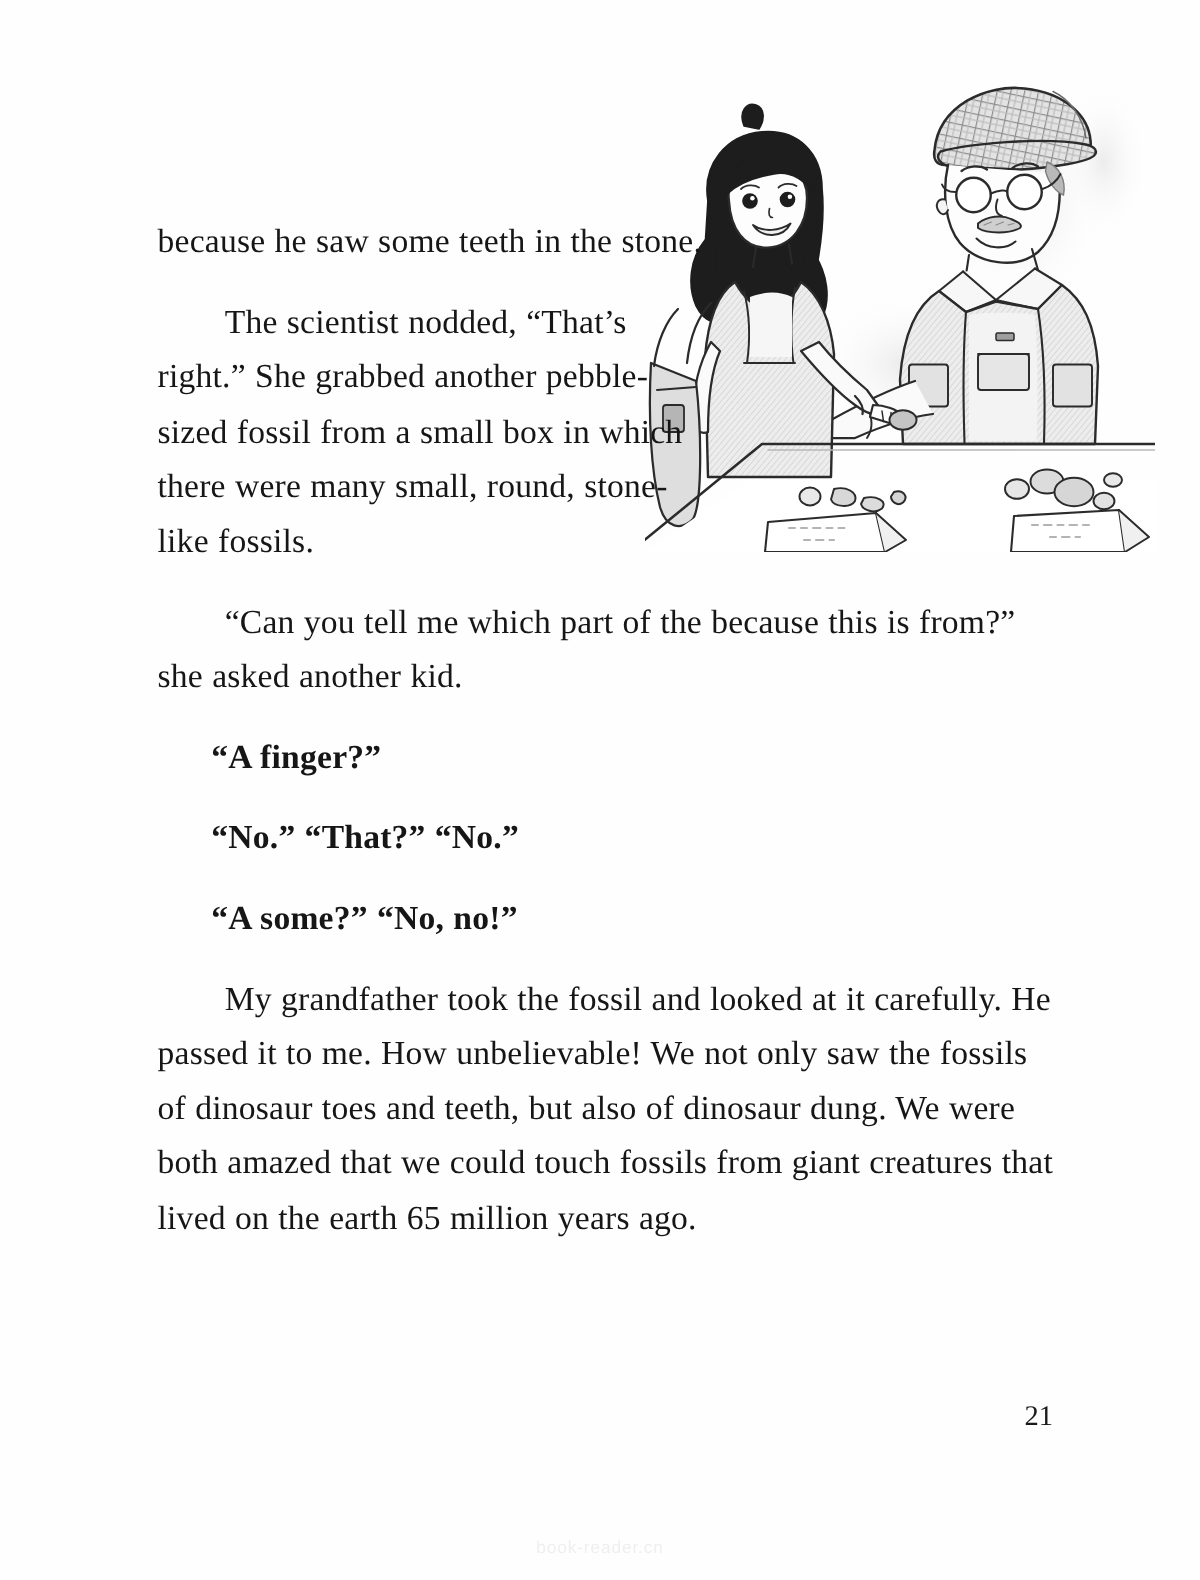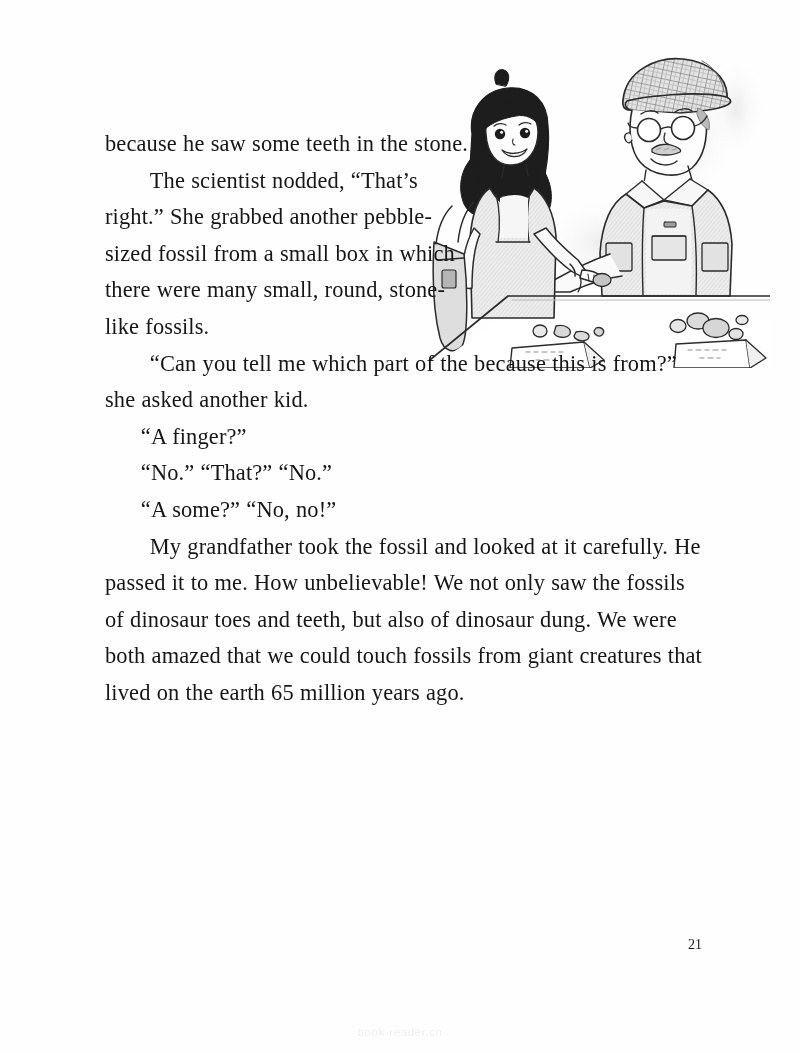--- a/index.html
+++ b/index.html
@@ -43,37 +43,38 @@
     top:126px;
     width:597px;
   }
 
   p.para {
     font-size:22.4px;
     line-height:36.6px;
     text-align:left;
     letter-spacing:0.15px;
     word-spacing:0.4px;
+    margin-top:17px;
     -webkit-font-smoothing:antialiased;
   }
 
   
   p.narrow { width:372px; }
 
   p.ind { text-indent:2.0em; }
-  p.ind-sm { text-indent:1.6em; }
+  p.ind-sm { text-indent:1.6em;font-weight:bold; }
 
   
   #page-number {
     position:absolute;
     left:0;
     top:931px;
     width:702px;
     text-align:right;
-    font-size:14px;
+    font-size:19px;
     line-height:28px;
     color:#1a1a1a;
     font-family:"Liberation Serif", serif;
   }
 
   
   #watermark {
     position:absolute;
     left:0;
     top:1026px;

